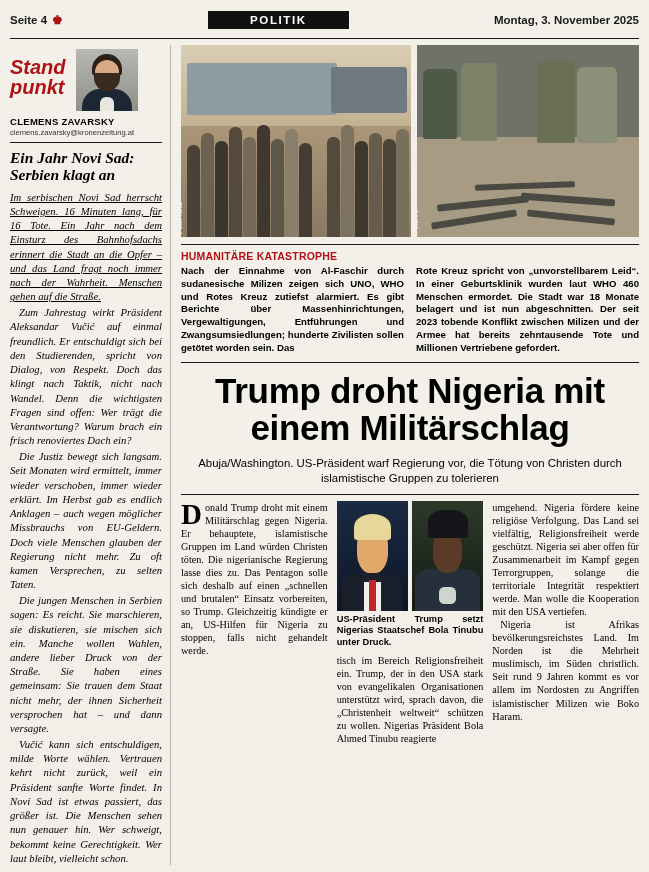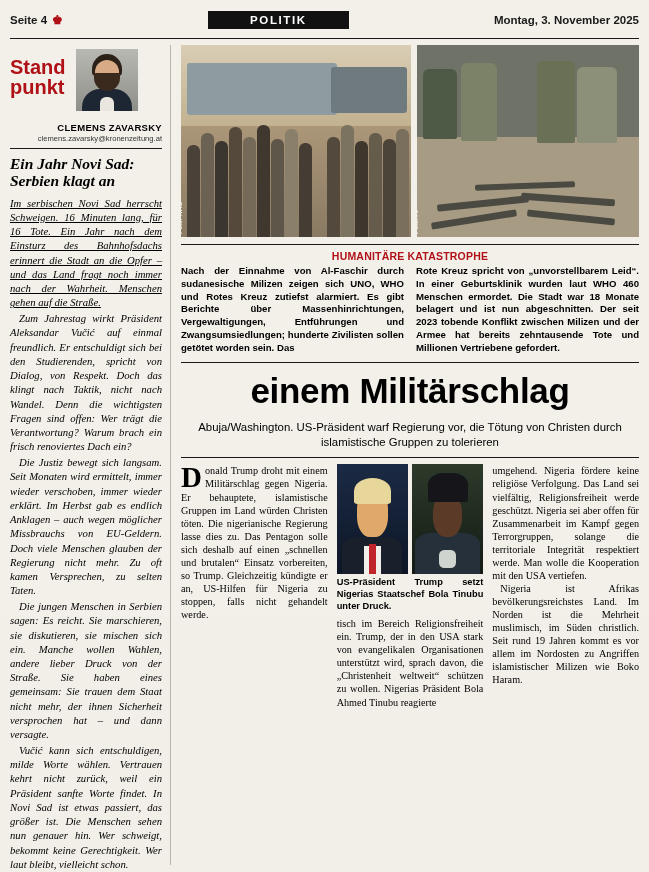--- a/index.html
+++ b/index.html
@@ -79,20 +79,21 @@
   .col-right {
     flex: 1;
     padding-left: 10px;
   }
 
   
   .standpunkt {
     display: flex;
     align-items: flex-start;
     gap: 10px;
+    font-style: italic;
   }
   .sp-title {
     font-family: "Liberation Sans", sans-serif;
     font-weight: bold;
     font-size: 20px;
     line-height: 1.02;
     color: #b01116;
     padding-top: 12px;
   }
   .sp-title .line2 { display: block; }
@@ -138,22 +139,22 @@
     border-radius: 18px 18px 0 0;
   }
   .portrait .shirt {
     position: absolute;
     left: 24px; bottom: 0;
     width: 14px; height: 14px;
     background: #e9e6e0;
     border-radius: 6px 6px 0 0;
   }
   .byline {
-    margin-top: 11px;
-    text-align: right;
+    margin-top: 5px;
+    text-align: left;
     font-family: "Liberation Sans", sans-serif;
   }
   .byline .name {
     font-size: 9.5px;
     font-weight: bold;
     letter-spacing: .3px;
   }
   .byline .mail {
     font-size: 7.6px;
     color: #333;
@@ -229,21 +230,20 @@
     margin-top: 7px;
     padding-top: 5px;
   }
   .hum-title {
     font-family: "Liberation Sans", sans-serif;
     font-weight: bold;
     font-size: 10.5px;
     color: #b01116;
     letter-spacing: .2px;
     margin-bottom: 3px;
-    text-align: center;
   }
   .hum-cols {
     display: flex;
     gap: 12px;
     font-family: "Liberation Sans", sans-serif;
     font-weight: bold;
     font-size: 9.6px;
     line-height: 1.33;
     text-align: justify;
   }
@@ -445,20 +445,21 @@
         <div class="hum-title">HUMANITÄRE KATASTROPHE</div>
         <div class="hum-cols">
           <div>Nach der Einnahme von Al-Faschir durch sudanesische Milizen zeigen sich UNO, WHO und Rotes Kreuz zutiefst alarmiert. Es gibt Berichte über Massenhinrichtungen, Vergewaltigungen, Entführungen und Zwangsumsiedlungen; hunderte Zivilisten sollen getötet worden sein. Das</div>
           <div>Rote Kreuz spricht von „unvorstellbarem Leid“. In einer Geburtsklinik wurden laut WHO 460 Menschen ermordet. Die Stadt war 18 Monate belagert und ist nun abgeschnitten. Der seit 2023 tobende Konflikt zwischen Milizen und der Armee hat bereits zehntausende Tote und Millionen Vertriebene gefordert.</div>
         </div>
       </div>
 
       <hr class="heavy-rule">
 
       <div class="main-headline">
+        <div>Trump droht Nigeria mit</div>
         <div>einem Militärschlag</div>
       </div>
 
       <div class="kicker">
         <b>Abuja/Washington.</b><span> US-Präsident warf Regierung vor, die Tötung von Christen durch islamistische Gruppen zu tolerieren</span>
       </div>
 
       <hr class="kicker-rule">
 
       <div class="article">
@@ -483,19 +484,19 @@
               <div class="b-face"></div>
               <div class="b-hat"></div>
               <div class="mini-credit">Foto: REUTERS/Marco Machado</div>
             </div>
           </div>
           <div class="caption">US-Präsident Trump setzt Nigerias Staatschef Bola Tinubu unter Druck.</div>
           <p class="noindent">tisch im Bereich Religionsfreiheit ein. Trump, der in den USA stark von evangelikalen Organisationen unterstützt wird, sprach davon, die „Christenheit weltweit“ schützen zu wollen. Nigerias Präsident Bola Ahmed Tinubu reagierte</p>
         </div>
         <div class="acol">
           <p class="noindent">umgehend. Nigeria fördere keine religiöse Verfolgung. Das Land sei vielfältig, Religionsfreiheit werde geschützt. Nigeria sei aber offen für Zusammenarbeit im Kampf gegen Terrorgruppen, solange die territoriale Integrität respektiert werde. Man wolle die Kooperation mit den USA vertiefen.</p>
-          <p>Nigeria ist Afrikas bevölkerungsreichstes Land. Im Norden ist die Mehrheit muslimisch, im Süden christlich. Seit rund 19 Jahren kommt es vor allem im Nordosten zu Angriffen islamistischer Milizen wie Boko Haram.</p>
+          <p>Nigeria ist Afrikas bevölkerungsreichstes Land. Im Norden ist die Mehrheit muslimisch, im Süden christlich. Seit rund 9 Jahren kommt es vor allem im Nordosten zu Angriffen islamistischer Milizen wie Boko Haram.</p>
         </div>
       </div>
 
     </div>
   </div>
 </div>
 
 </body></html>

